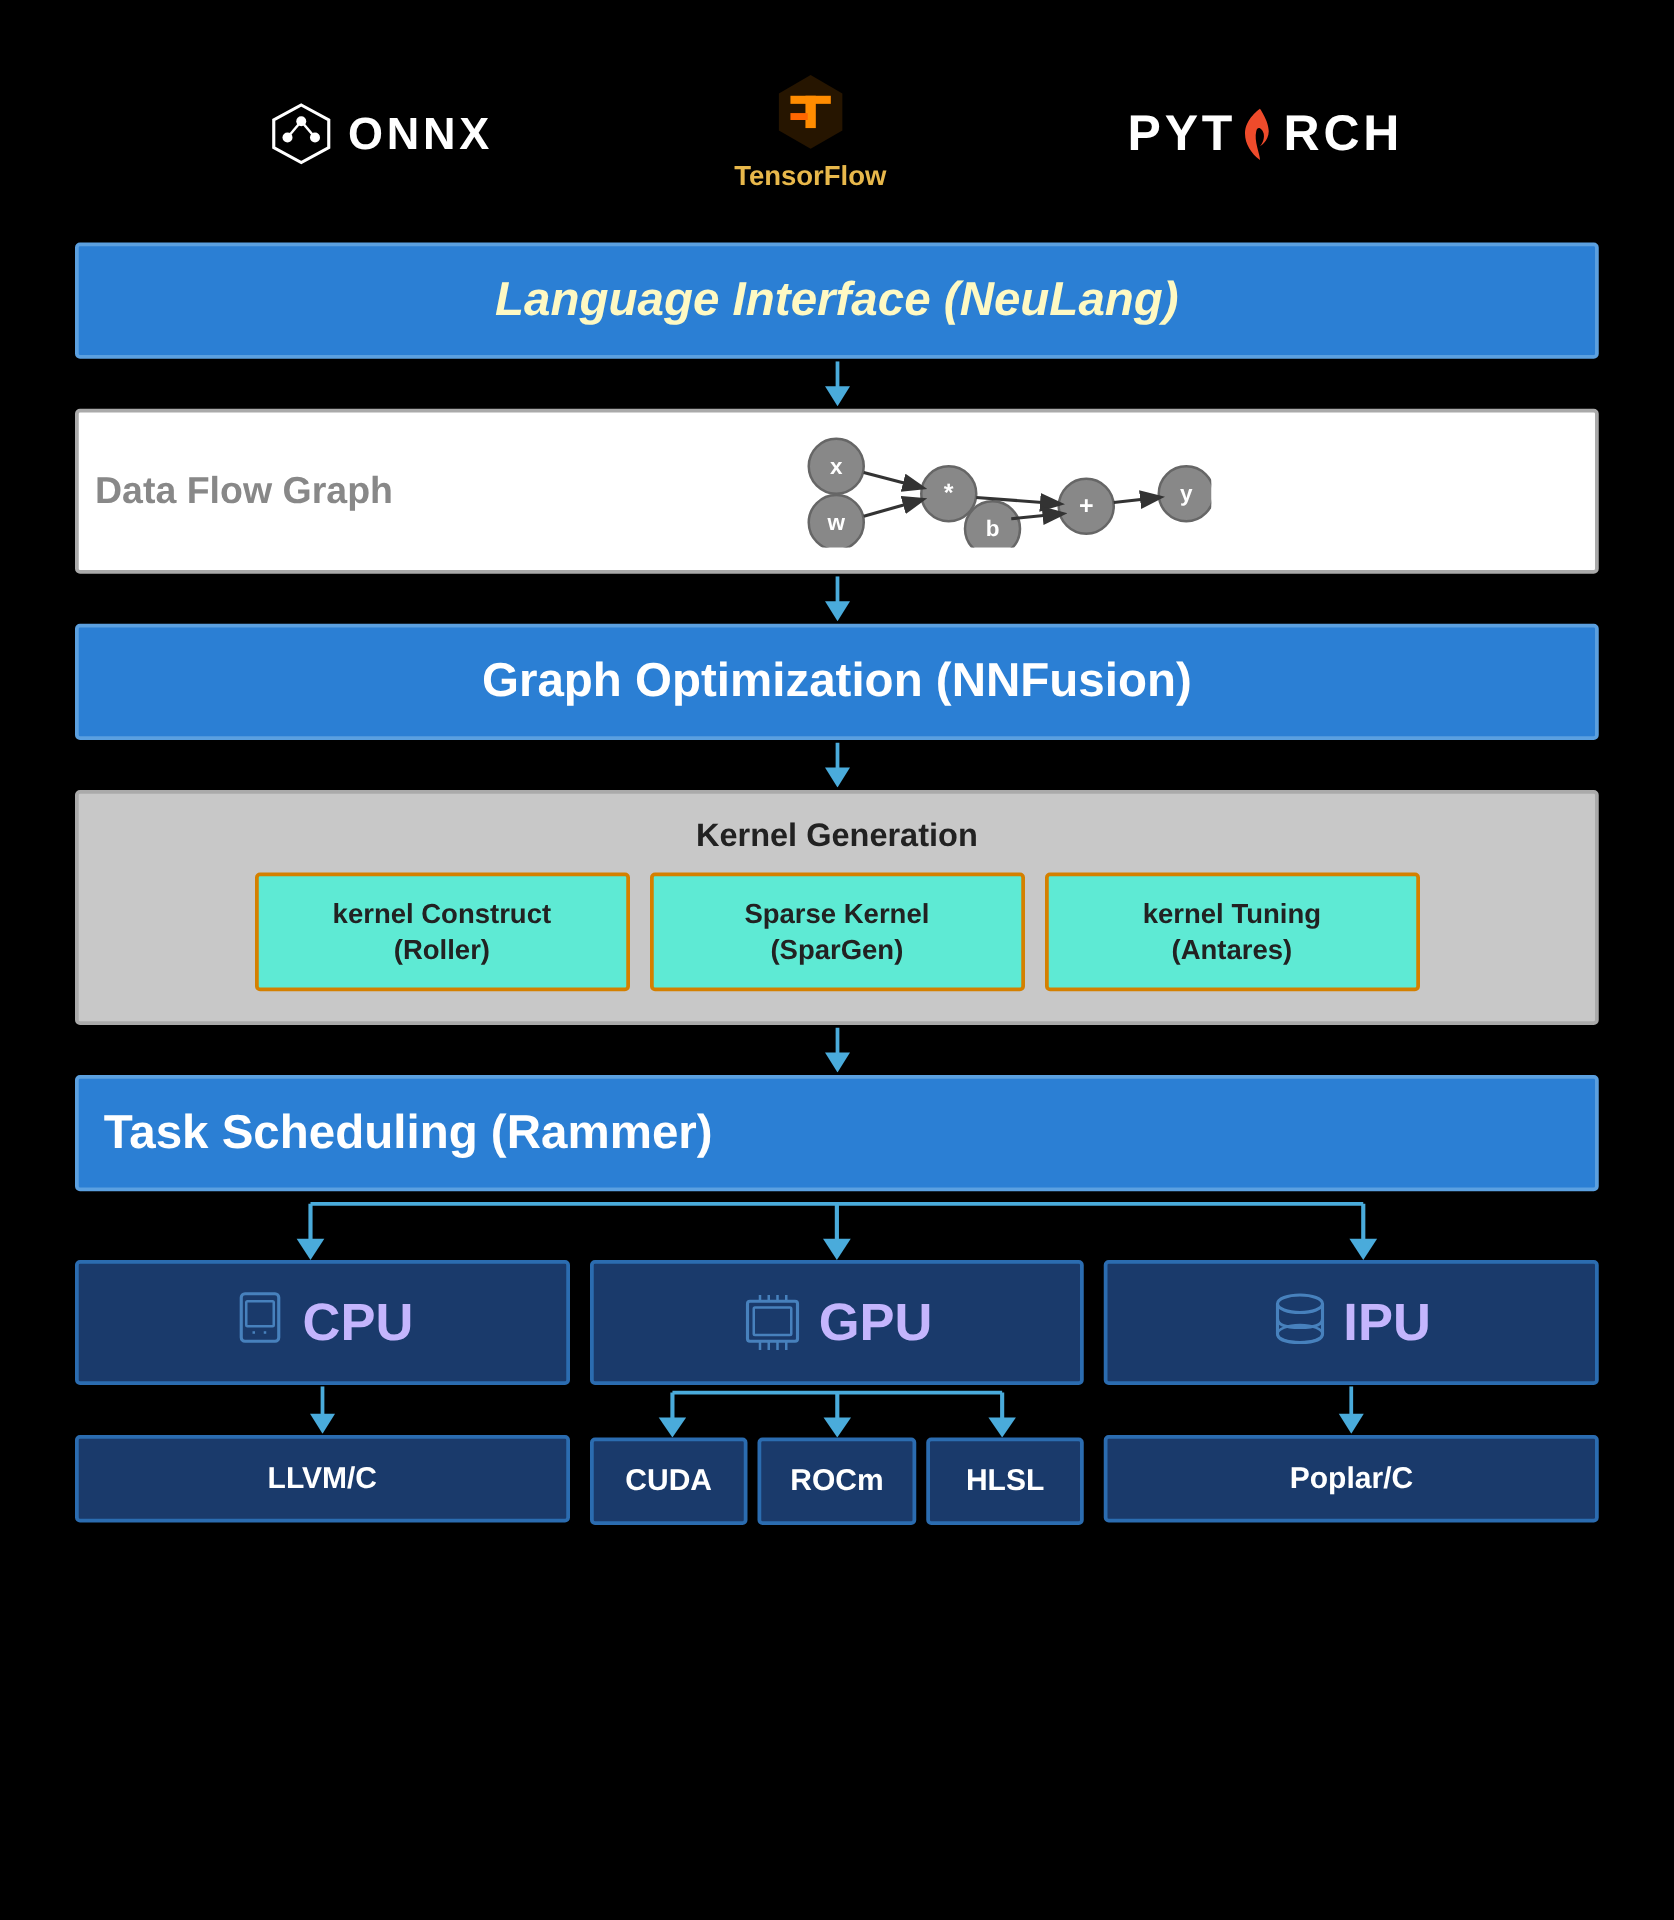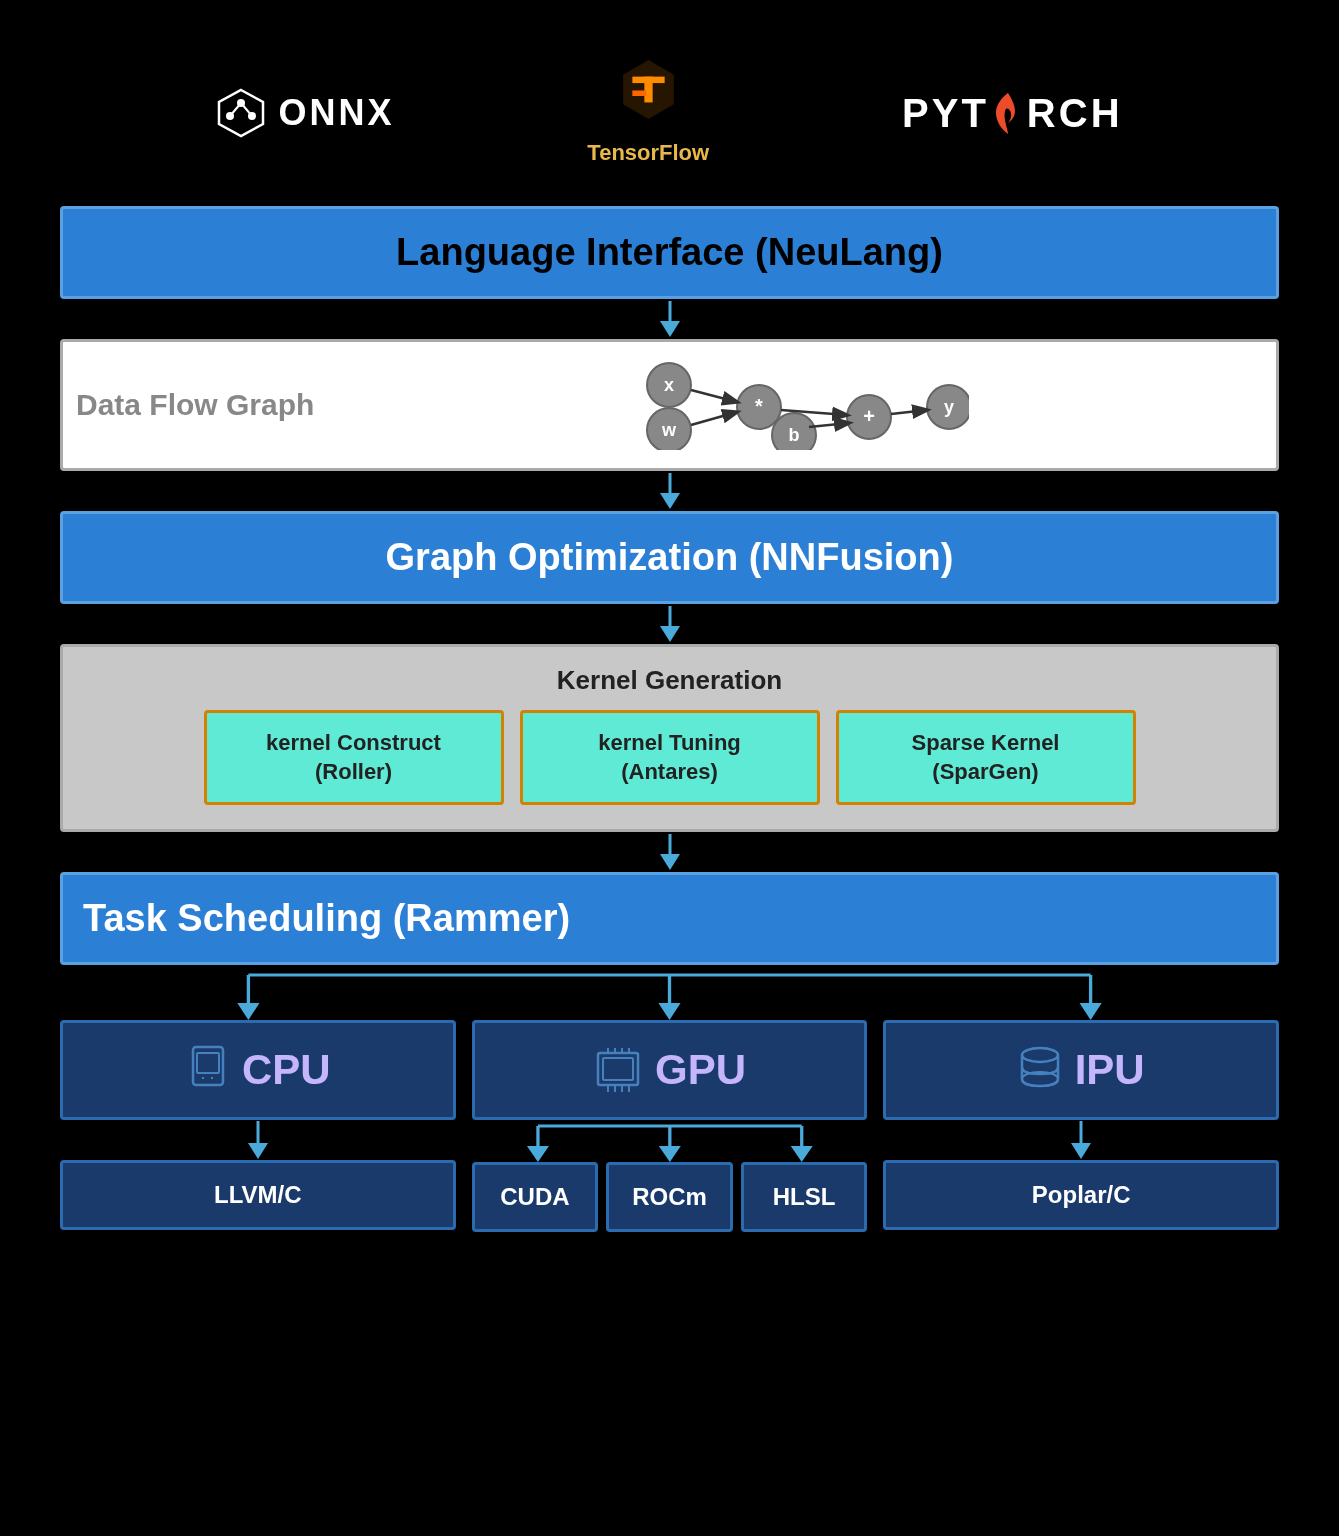--- a/index.html
+++ b/index.html
@@ -48,21 +48,21 @@
       color: #fff;
       font-size: 36px;
       font-weight: 700;
       letter-spacing: 3px;
     }
 
     .tensorflow-logo {
       display: flex;
       flex-direction: column;
       align-items: center;
-      gap: 20px;
+      gap: 8px;
     }
 
     .tf-icon {
       width: 55px;
       height: 60px;
     }
 
     .pytorch-logo {
       display: flex;
       align-items: center;
@@ -102,23 +102,24 @@
     .block-language {
       width: 100%;
       background: #2B7FD4;
       border: 3px solid #5BA0E0;
       border-radius: 4px;
       padding: 22px 20px;
       text-align: center;
     }
 
     .block-language-text {
-      color: #000000;
+      color: #fef9c3;
       font-size: 38px;
       font-weight: 700;
+      font-style: italic;
     }
 
     
     .block-dataflow {
       width: 100%;
       background: #fff;
       border: 3px solid #aaa;
       border-radius: 4px;
       padding: 18px 13px;
       display: flex;
@@ -400,24 +401,24 @@
       </svg>
     </div>
 
     <div class="block-kernel">
       <div class="kernel-title">Kernel Generation</div>
       <div class="kernel-boxes">
         <div class="kernel-box">
           <span class="kernel-box-text">kernel Construct<br>(Roller)</span>
         </div>
         <div class="kernel-box">
+          <span class="kernel-box-text">Sparse Kernel<br>(SparGen)</span>
+        </div>
+        <div class="kernel-box">
           <span class="kernel-box-text">kernel Tuning<br>(Antares)</span>
-        </div>
-        <div class="kernel-box">
-          <span class="kernel-box-text">Sparse Kernel<br>(SparGen)</span>
         </div>
       </div>
     </div>
 
     <div class="arrow-down">
       <svg viewBox="0 0 30 36" xmlns="http://www.w3.org/2000/svg">
         <line x1="15" y1="0" x2="15" y2="26" stroke="#4AABDB" stroke-width="3"></line>
         <polygon points="15,36 5,20 25,20" fill="#4AABDB"></polygon>
       </svg>
     </div>

